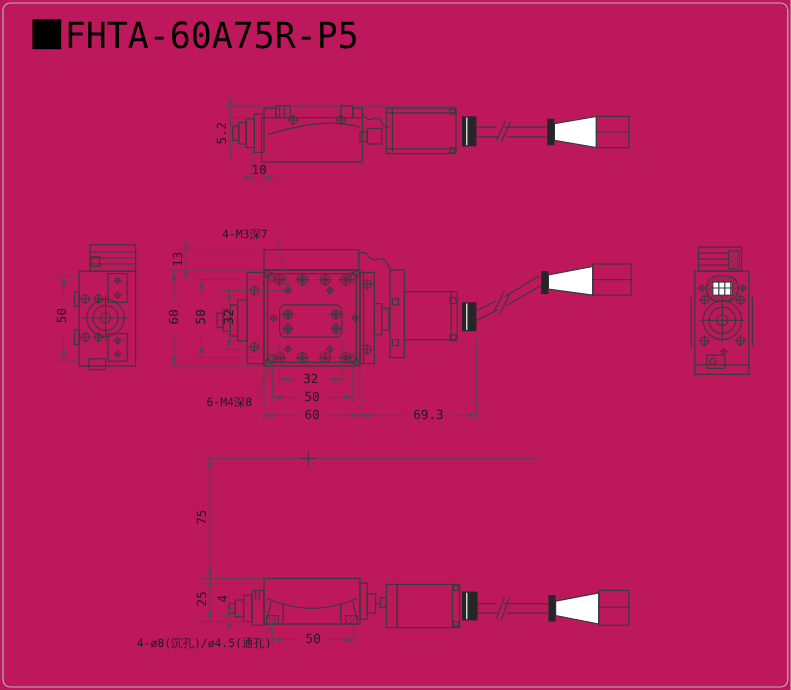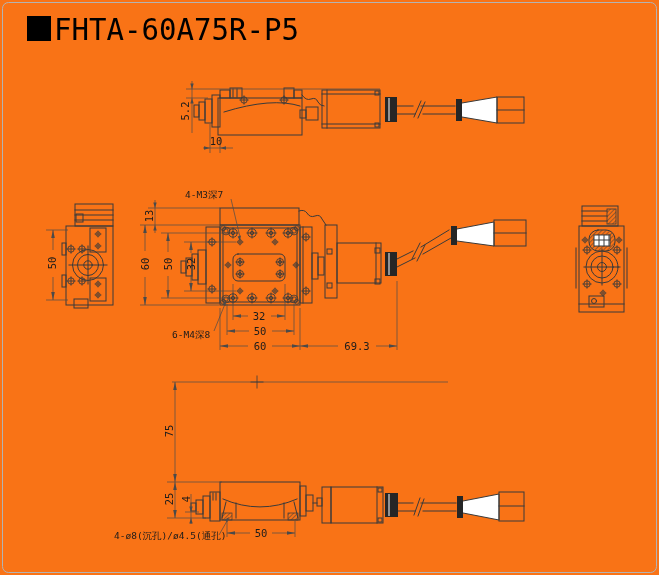--- a/index.html
+++ b/index.html
@@ -1,16 +1,16 @@
 <!DOCTYPE html>
 <html><head>
 <meta charset="utf-8">
 <style>
   html,body{margin:0;padding:0;background:#fff;}
-  .page{position:relative;width:659px;height:575px;background:#f97316;overflow:hidden;
+  .page{position:relative;width:659px;height:575px;background:#be185d;overflow:hidden;
         font-family:"DejaVu Sans Mono","Liberation Mono",monospace;}
   svg{position:absolute;left:0;top:0;}
   .s1{stroke:#3a3a3a;stroke-width:1;fill:none;stroke-linecap:square;}
   .s2{stroke:#3a3a3a;stroke-width:.8;fill:none;stroke-linecap:square;}
   .blk{fill:#262626;stroke:none;}
   .dim{stroke:#4a4a4a;stroke-width:.7;fill:none;}
   .arr{fill:#4a4a4a;stroke:none;}
   text.dt{font-family:"DejaVu Sans Mono",monospace;font-size:10.5px;fill:#1c1c1c;}
   text.lb{font-family:"DejaVu Sans Mono",monospace;font-size:9.5px;fill:#1c1c1c;}
   text.ttl{font-family:"DejaVu Sans Mono",monospace;font-size:30px;fill:#000;}

